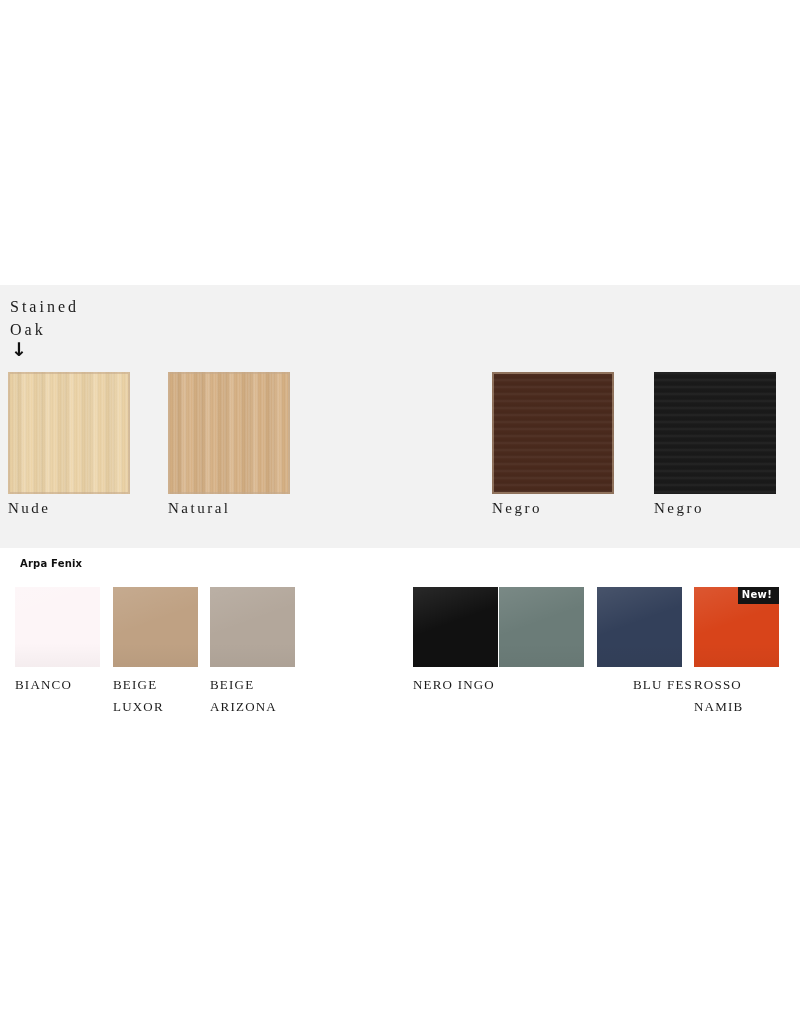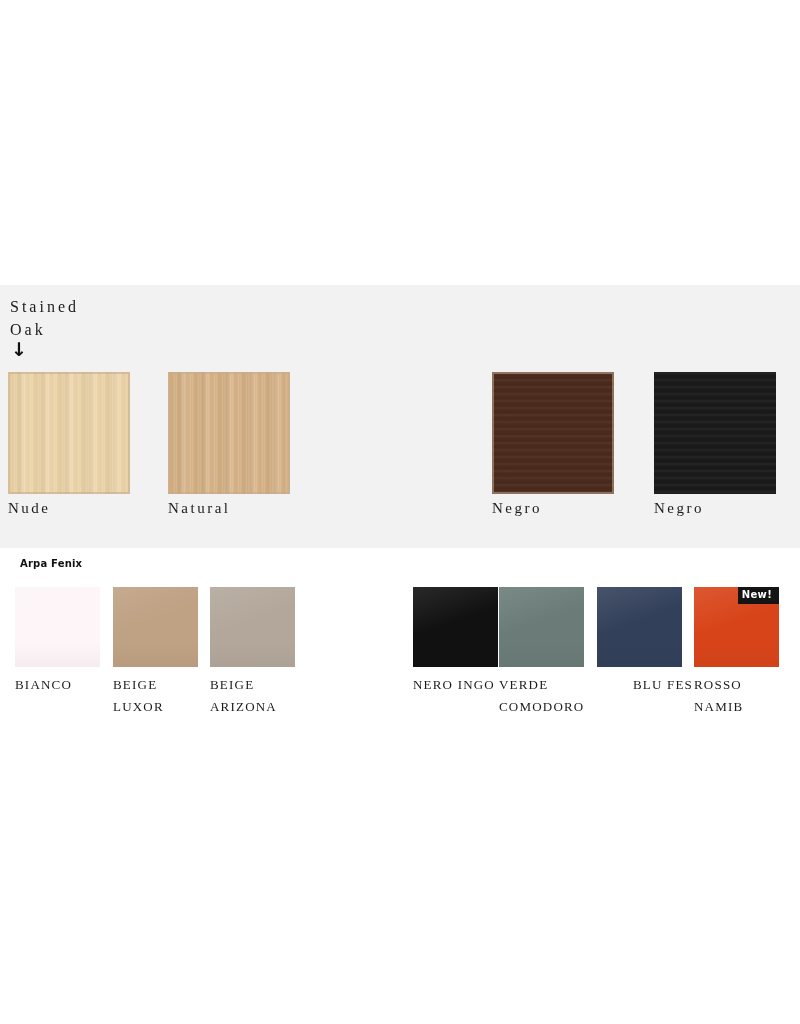--- a/index.html
+++ b/index.html
@@ -311,22 +311,20 @@
         <div class="fenix-swatch" style="background:#111111;">
           <div class="sheen"></div>
         </div>
         <div class="fenix-label">NERO INGO</div>
       </div>
 
       <div class="fenix-cell" style="left:499px;">
         <div class="fenix-swatch" style="background:#6b7c78;">
           <div class="sheen"></div>
         </div>
-        <div class="fenix-label">VERDE
-COMODORO</div>
       </div>
 
       <div class="fenix-cell" style="left:597px;text-align:right;">
         <div class="fenix-swatch" style="background:#33405a;">
           <div class="sheen"></div>
         </div>
         <div class="fenix-label">BLU FES</div>
       </div>
 
       <div class="fenix-cell" style="left:694px;">

